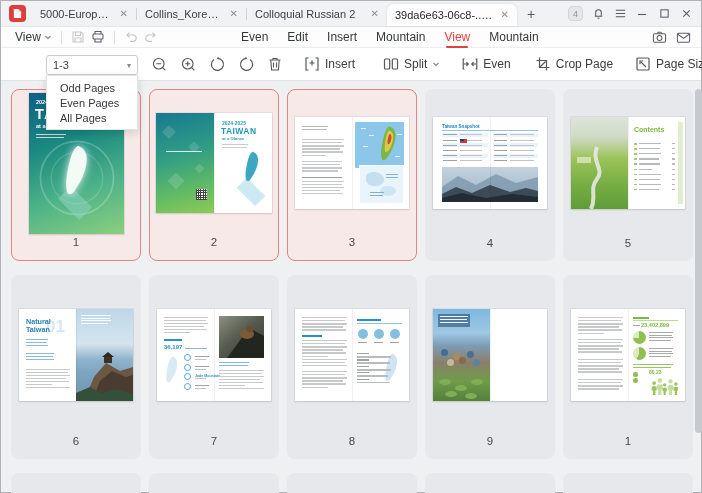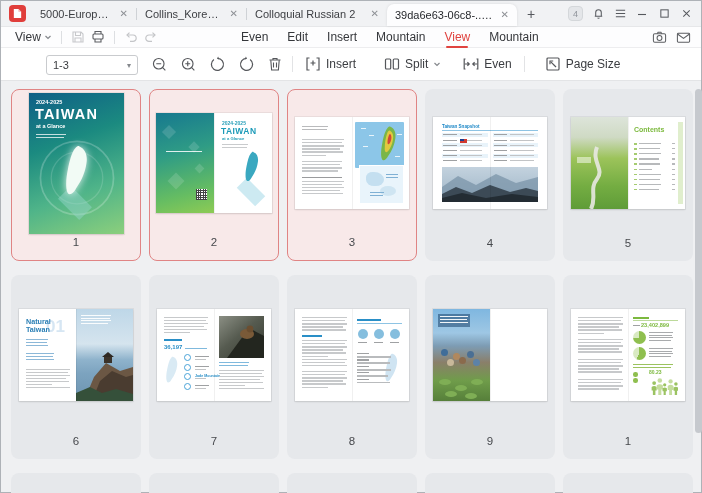--- a/index.html
+++ b/index.html
@@ -246,20 +246,27 @@
         </svg>
     </div>
     <div class="tlabelbtn" style="margin-left:8px;">
       <svg width="16" height="16" viewBox="0 0 16 16" fill="none" stroke="#55575b" stroke-width="1.2">
           <path d="M2.5 3 h-1.3 v10 h1.3 M13.5 3 h1.3 v10 h-1.3"></path>
           <path d="M1.8 8 h4 M4.4 6.3 L6.2 8 L4.4 9.7 M14.2 8 h-4 M11.6 6.3 L9.8 8 l1.8 1.7"></path>
         </svg>
       <span>Even</span>
     </div>
     <span class="tdiv"></span>
+    <div class="tlabelbtn">
+      <svg width="16" height="16" viewBox="0 0 16 16" fill="none" stroke="#55575b" stroke-width="1.2">
+          <path d="M4.5 1.5 V11.5 H14.5 M1.5 4.5 H11.5 V14.5"></path>
+          <path d="M5 11 L10.5 5.5"></path>
+        </svg>
+      <span>Crop Page</span>
+    </div>
     <div class="tlabelbtn" style="margin-left:8px;">
       <svg width="16" height="16" viewBox="0 0 16 16" fill="none" stroke="#55575b" stroke-width="1.2">
           <rect x="2" y="2" width="12" height="12" rx="1"></rect>
           <path d="M11 11 L5.8 5.8"></path>
           <path d="M5 8.2 V5 h3.2"></path>
         </svg>
       <span>Page Size</span>
     </div>
 
   </div>
@@ -698,14 +705,19 @@
         </div>
         <div class="cell"></div>
         <div class="cell"></div>
         <div class="cell"></div>
         <div class="cell"></div>
         <div class="cell"></div>
       </div>
     <div class="scrollthumb"></div>
   </div>
 
+  <div class="dropdown">
+      <div class="dd-item">Odd Pages</div>
+      <div class="dd-item">Even Pages</div>
+      <div class="dd-item">All Pages</div>
+    </div>
 
 </div>
 
 </body></html>

